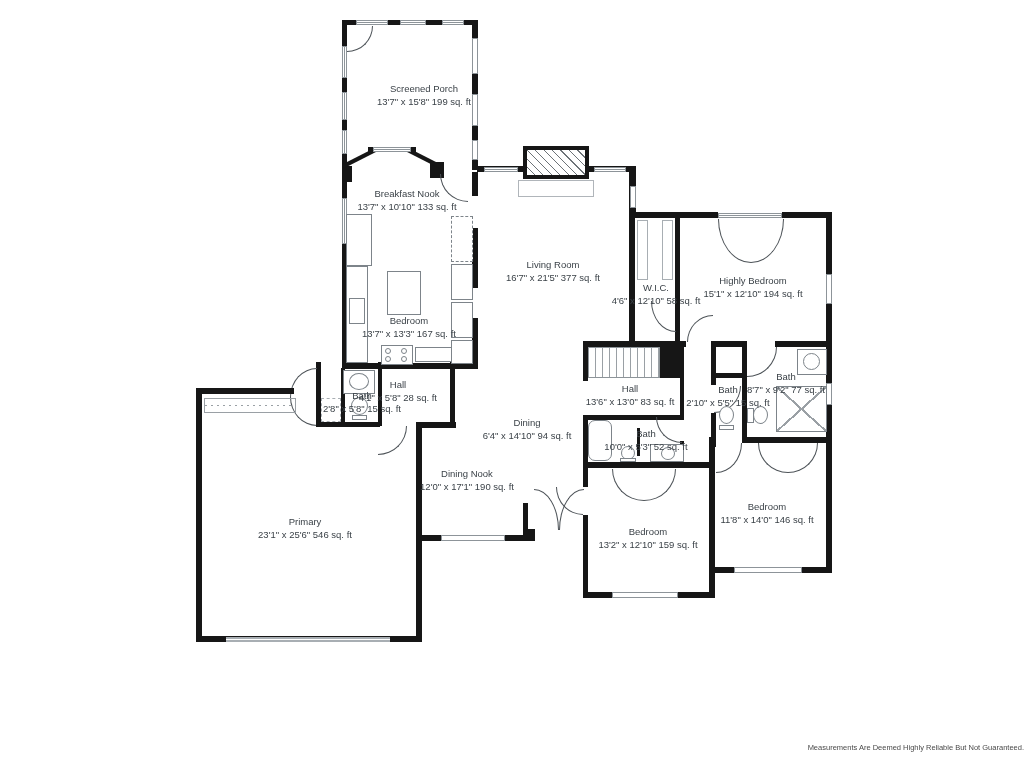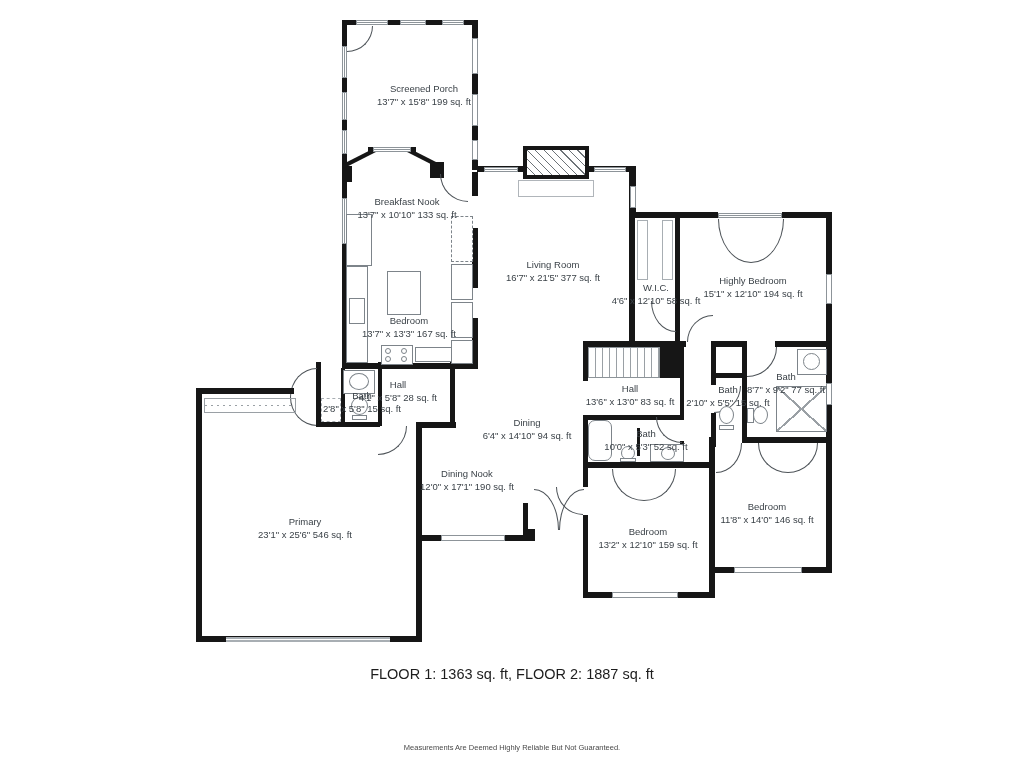--- a/index.html
+++ b/index.html
@@ -28,21 +28,21 @@
                            linear-gradient(to bottom right,transparent 48.5%,#9aa0a5 48.5%,#9aa0a5 51.5%,transparent 51.5%);}
   .gdoor{position:absolute;box-sizing:border-box;border-top:2px solid #a8aeb3;border-bottom:2px solid #a8aeb3;background:#fff;}
   .shelf{position:absolute;box-sizing:border-box;border:1px solid #9aa0a5;
          background-image:repeating-linear-gradient(90deg,#9aa0a5 0 2px,transparent 2px 6px);
          background-size:100% 1px;background-position:center;background-repeat:no-repeat;}
   .diag{position:absolute;background:#161616;}
   .burner{position:absolute;width:6px;height:6px;border:1px solid #7d848a;border-radius:50%;box-sizing:border-box;}
   .summary{position:absolute;left:0;width:1024px;text-align:center;color:#1d1d1d;}
   .sum-title{font-size:15.5px;font-weight:bold;line-height:17px;}
   .sum-line{font-size:14.5px;line-height:16.5px;}
-  .disclaimer{position:absolute;left:0;width:1024px;text-align:center;font-size:7.5px;color:#4a4a4a;}
+  .disclaimer{position:absolute;left:0;width:1024px;text-align:right;font-size:7.5px;color:#4a4a4a;}
 </style>
 </head>
 <body>
 
 <div id="canvas">
 
   <div class="w" style="left:342px;top:20px;width:136px;height:5px"></div>
   <div class="w" style="left:342px;top:20px;width:5px;height:152px"></div>
   <div class="w" style="left:472px;top:20px;width:6px;height:150px"></div>
   <div class="w" style="left:342px;top:166px;width:10px;height:16px"></div>
@@ -185,21 +185,21 @@
   <div class="fx" style="left:415px;top:347px;width:53px;height:15px"></div>
   <div class="fx" style="left:451px;top:216px;width:22px;height:46px;border-style:dashed"></div>
   <div class="fx" style="left:451px;top:264px;width:22px;height:36px"></div>
   <div class="fx" style="left:451px;top:302px;width:22px;height:36px"></div>
   <div class="fx" style="left:451px;top:340px;width:22px;height:24px"></div>
 
   <div class="lbl" style="left:424px;top:95px">
     <div>Screened Porch</div>
     <div>13'7" x 15'8" 199 sq. ft</div>
   </div>
-  <div class="lbl" style="left:407px;top:208px">
+  <div class="lbl" style="left:407px;top:200px">
     <div>Breakfast Nook</div>
     <div>13'7" x 10'10" 133 sq. ft</div>
   </div>
   <div class="lbl" style="left:409px;top:327px">
     <div>Bedroom</div>
     <div>13'7" x 13'3" 167 sq. ft</div>
   </div>
   <div class="lbl" style="left:553px;top:271px">
     <div>Living Room</div>
     <div>16'7" x 21'5" 377 sq. ft</div>
@@ -251,17 +251,16 @@
   <div class="lbl" style="left:648px;top:538px">
     <div>Bedroom</div>
     <div>13'2" x 12'10" 159 sq. ft</div>
   </div>
   <div class="lbl" style="left:767px;top:513px">
     <div>Bedroom</div>
     <div>11'8" x 14'0" 146 sq. ft</div>
   </div>
 
   <div class="summary" style="top:666px">
-    <div class="sum-line">FLOOR 1: 1363 sq. ft, FLOOR 2: 1887 sq. ft</div>
   </div>
   <div class="disclaimer" style="top:743px">Measurements Are Deemed Highly Reliable But Not Guaranteed.</div>
 
 </div>
 
 </body></html>

